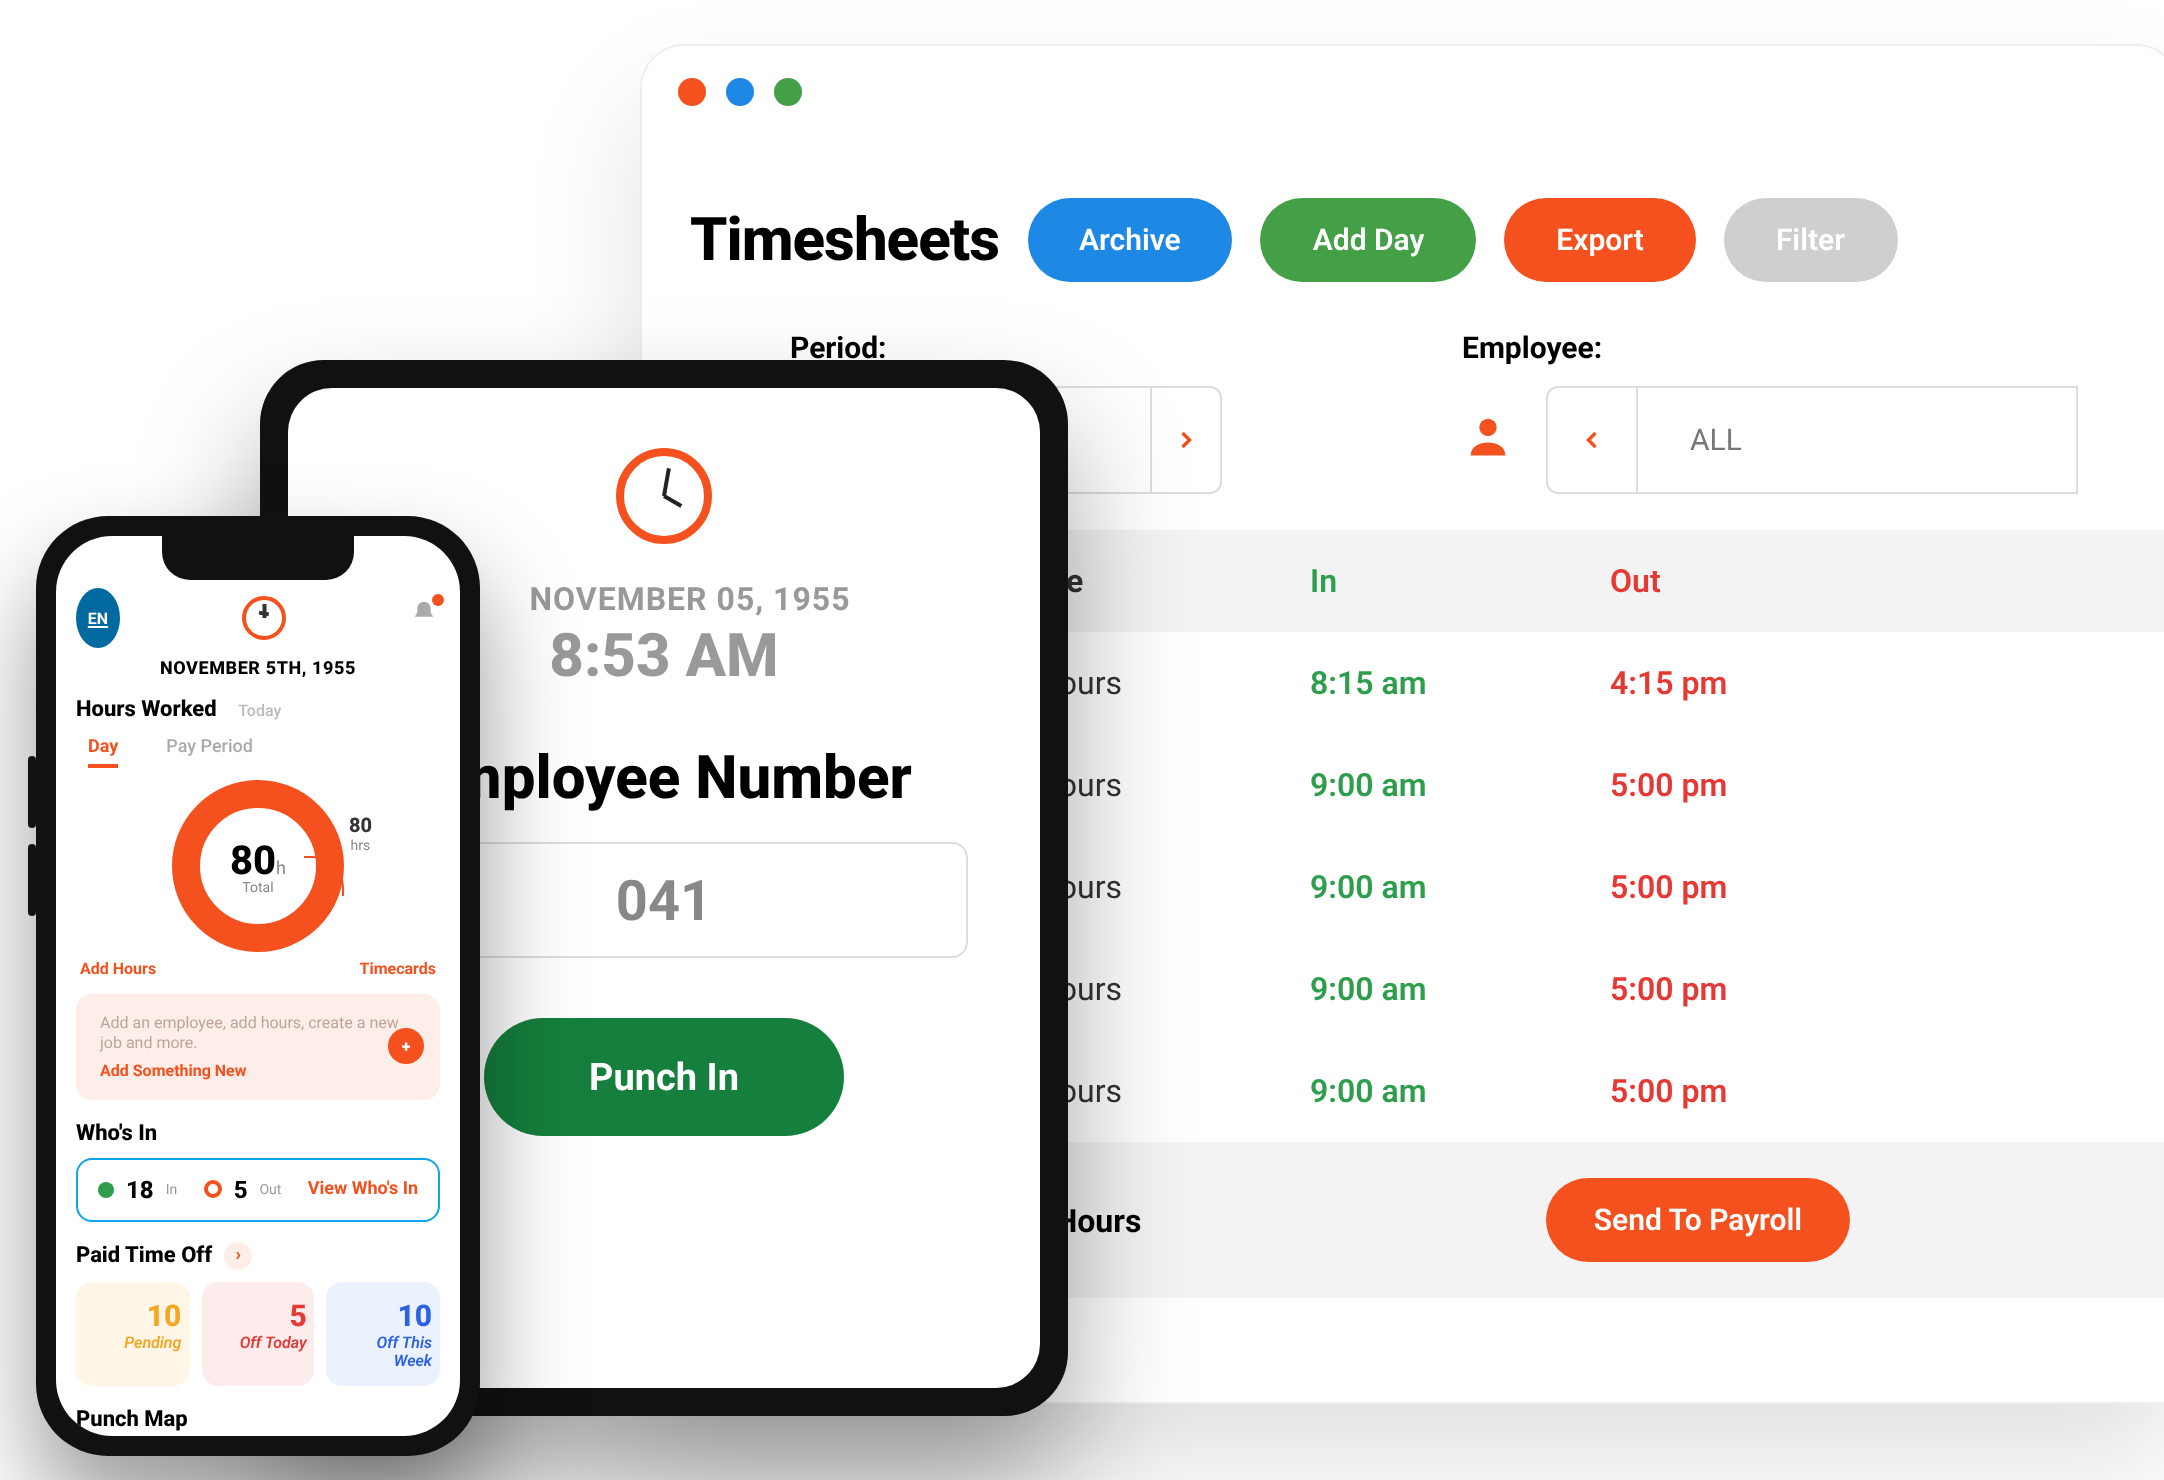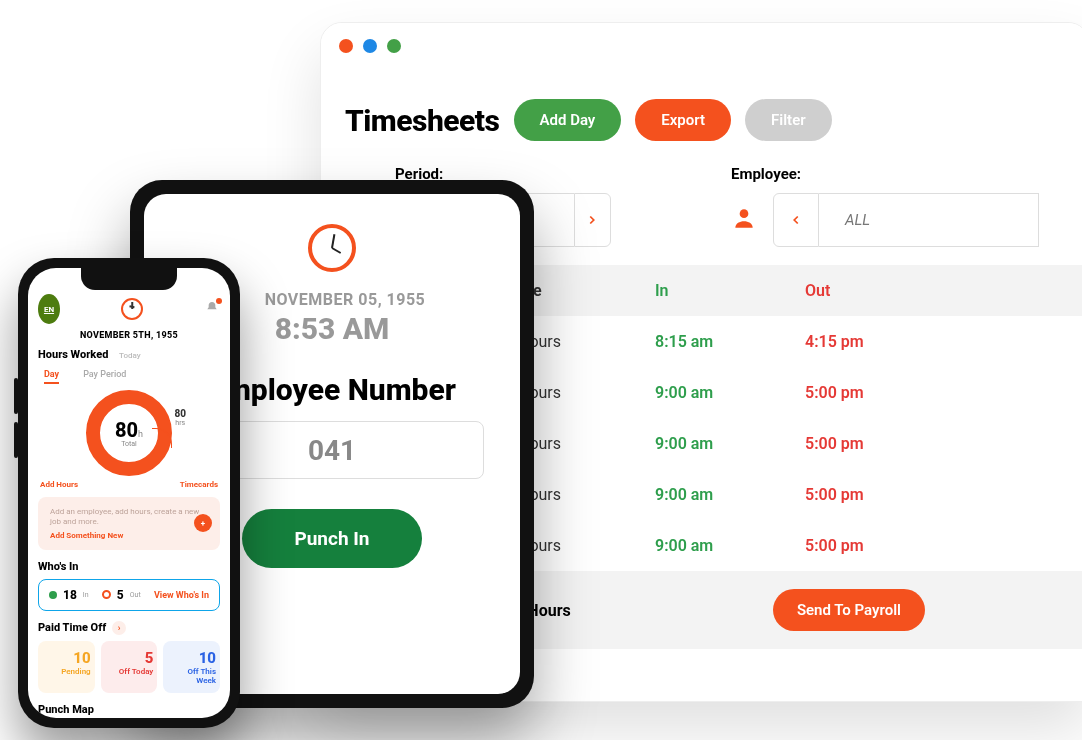--- a/index.html
+++ b/index.html
@@ -75,21 +75,21 @@
     color: #F4511E; font-size: 20px;
   }
   .arrow-btn.right { border-radius: 0 6px 6px 0; }
   .period-box {
     height: 54px;
     border: 1px solid #ddd;
     border-left: none; border-right: none;
     display: flex; align-items: center; justify-content: center;
     padding: 0 14px; font-size: 15px; color: #666;
   }
-  .period-group { display: flex; font-style: italic; }
+  .period-group { display: flex; }
   .emp-icon { color: #F4511E; }
   .emp-box {
     height: 54px;
     border: 1px solid #ddd;
     border-left: none;
     display: flex; align-items: center;
     padding: 0 26px; color: #777; font-size: 15px;
     min-width: 220px;
   }
 
@@ -205,21 +205,21 @@
   }
   .notch {
     position: absolute;
     top: 0; left: 50%; transform: translateX(-50%);
     width: 96px; height: 22px;
     background: #111;
     border-radius: 0 0 14px 14px;
   }
   .p-top { display: flex; justify-content: space-between; align-items: center; margin-top: 18px; }
   .badge-en {
-    background: #4d7c0f; color:#fff; font-weight:700;
+    background: #0369a1; color:#fff; font-weight:700;
     border-radius: 50%; width: 22px; height: 30px;
     display:flex; align-items:center; justify-content:center;
     font-size: 8px;
     text-decoration: underline;
   }
   .mini-clock { width: 22px; height: 22px; border: 2.5px solid #F4511E; border-radius:50%; position:relative; }
   .mini-clock::before { content:""; position:absolute; left:50%; top:50%; width:1.5px; height:7px; background:#333; transform: translate(-50%,-100%); }
   .mini-clock::after  { content:""; position:absolute; left:50%; top:50%; width:1.5px; height:5px; background:#333; transform: translate(-50%,-100%) rotate(100deg); }
   .bell { color:#aaa; font-size:14px; position:relative; }
   .bell::after { content:""; width:6px; height:6px; background:#F4511E; border-radius:50%; position:absolute; top:-2px; right:-2px; }
@@ -286,21 +286,21 @@
   }
   .pto-cards { display:flex; gap:6px; margin-top:6px; }
   .pto-card {
     flex:1; border-radius:8px; text-align:right; padding:8px 4px;
     font-size:8px;
   }
   .pto-card .n { font-size:15px; font-weight:800; }
   .pto-card.y { background:#FFF6E8; color:#F5A623; }
   .pto-card.r { background:#FDECEC; color:#E53935; }
   .pto-card.b { background:#ECF2FD; color:#2A62E4; }
-  .pto-card .s { font-weight:600; }
+  .pto-card .s { font-weight:600;font-style:italic; }
   .punch-map { font-weight:800; font-size:11px; margin-top:10px; }
   .pm-strip { height:14px; margin-top:4px; position:relative; }
   .pm-pin {
     width:12px; height:12px; background:#F4511E; border-radius:50% 50% 50% 0;
     transform: rotate(-45deg); position:absolute; left:30px; top:0;
   }
 </style>
 </head>
 <body>
 
@@ -309,20 +309,21 @@
     <div class="traffic">
       <div class="dot red"></div>
       <div class="dot yellow"></div>
       <div class="dot green"></div>
     </div>
   </div>
 
   <div class="content">
     <div class="ts-head">
       <div class="ts-title">Timesheets</div>
+      <button class="pill blue">Archive</button>
       <button class="pill green">Add Day</button>
       <button class="pill orange">Export</button>
       <button class="pill gray">Filter</button>
     </div>
 
     <div class="ts-filters">
       <div class="tf-group">
         <div class="tf-label">Period:</div>
         <div class="tf-row">
           <div class="period-group">

